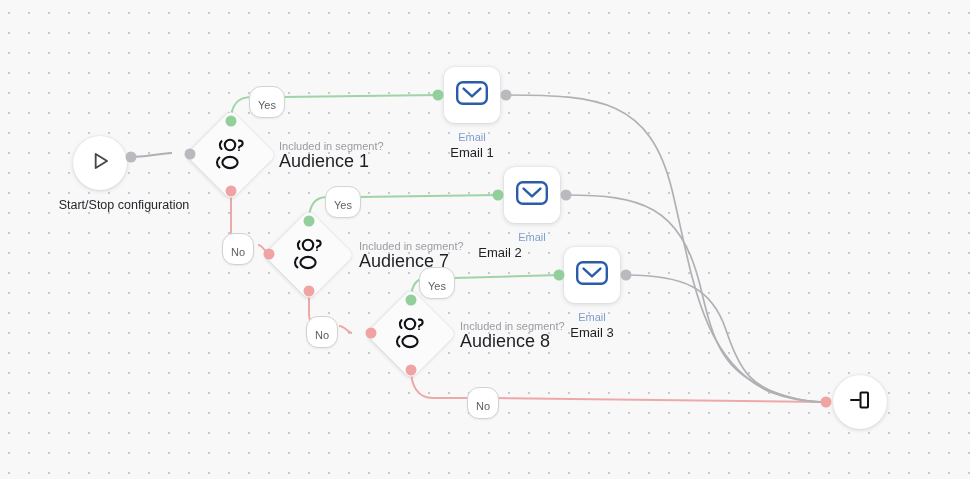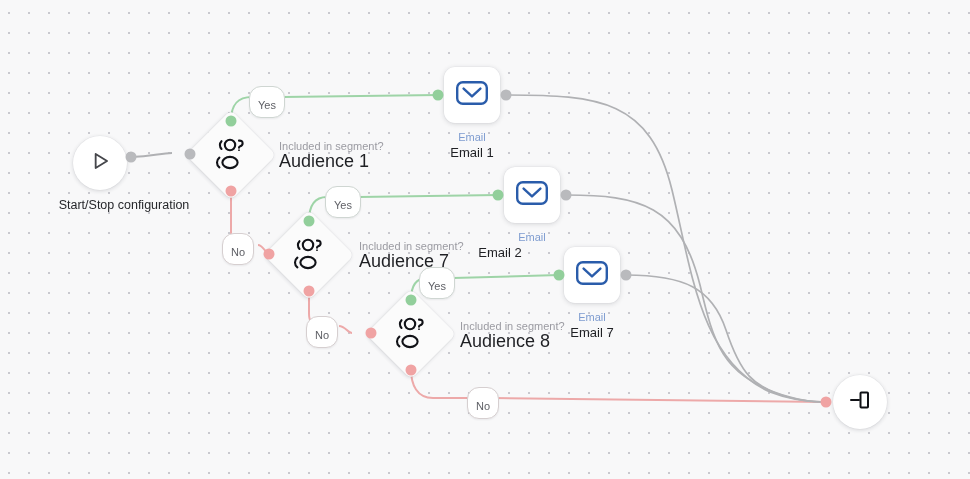--- a/index.html
+++ b/index.html
@@ -305,21 +305,21 @@
 
   <div class="node square-node" style="left:564px; top:247px;">
     <span>
       <svg width="34" height="28" viewBox="0 0 34 28" fill="none" stroke="#2a5caa" stroke-width="2.4" stroke-linejoin="round" stroke-linecap="round">
         <rect x="2.2" y="3.2" width="29.6" height="21.6" rx="5.6"></rect>
         <path d="M8.6 9.6 L17 17.4 L25.4 9.6"></path>
       </svg>
     </span>
   </div>
   <div class="kind-label" style="left:592px; top:311px;">Email</div>
-  <div class="title-label" style="left:592px; top:325px;">Email 7</div>
+  <div class="title-label" style="left:592px; top:325px;">Email 3</div>
   <div class="port green" style="left:559px; top:275px;"></div>
   <div class="port gray" style="left:626px; top:275px;"></div>
 
   <div class="node circle-node" style="left:833px; top:375px;">
     <span>
       <svg width="26" height="26" viewBox="0 0 26 26" fill="none" stroke="#111217" stroke-width="2" stroke-linecap="round" stroke-linejoin="round">
         <rect x="13.5" y="5.5" width="7.5" height="15" rx="0.8"></rect>
         <path d="M4 13 L12 13"></path>
       </svg>
     </span>

